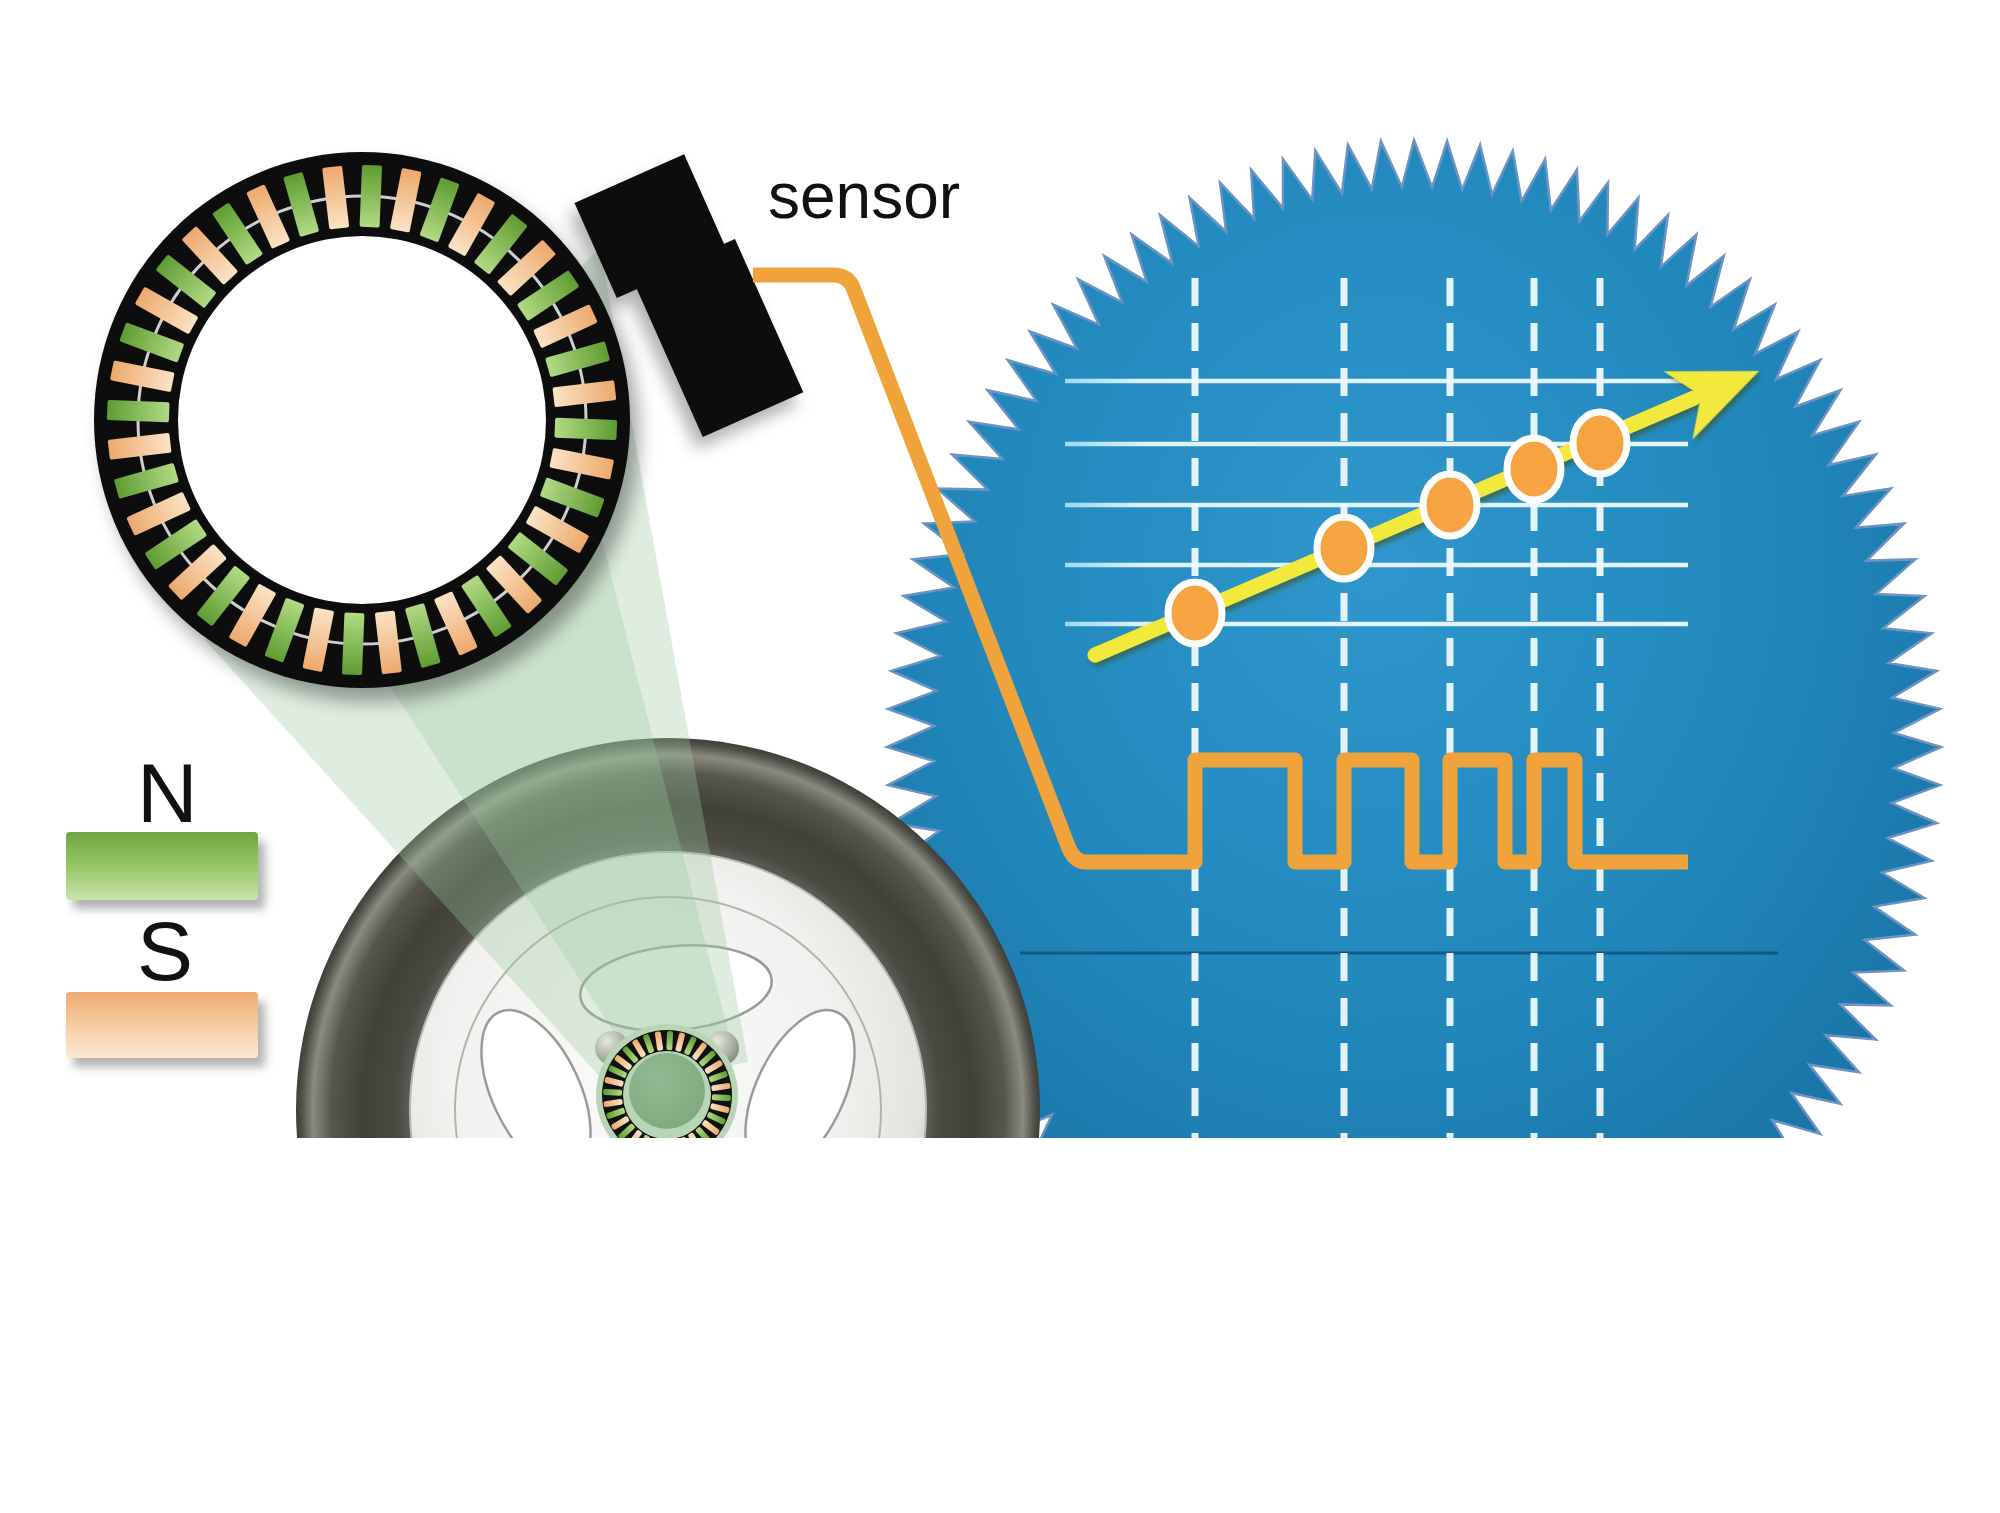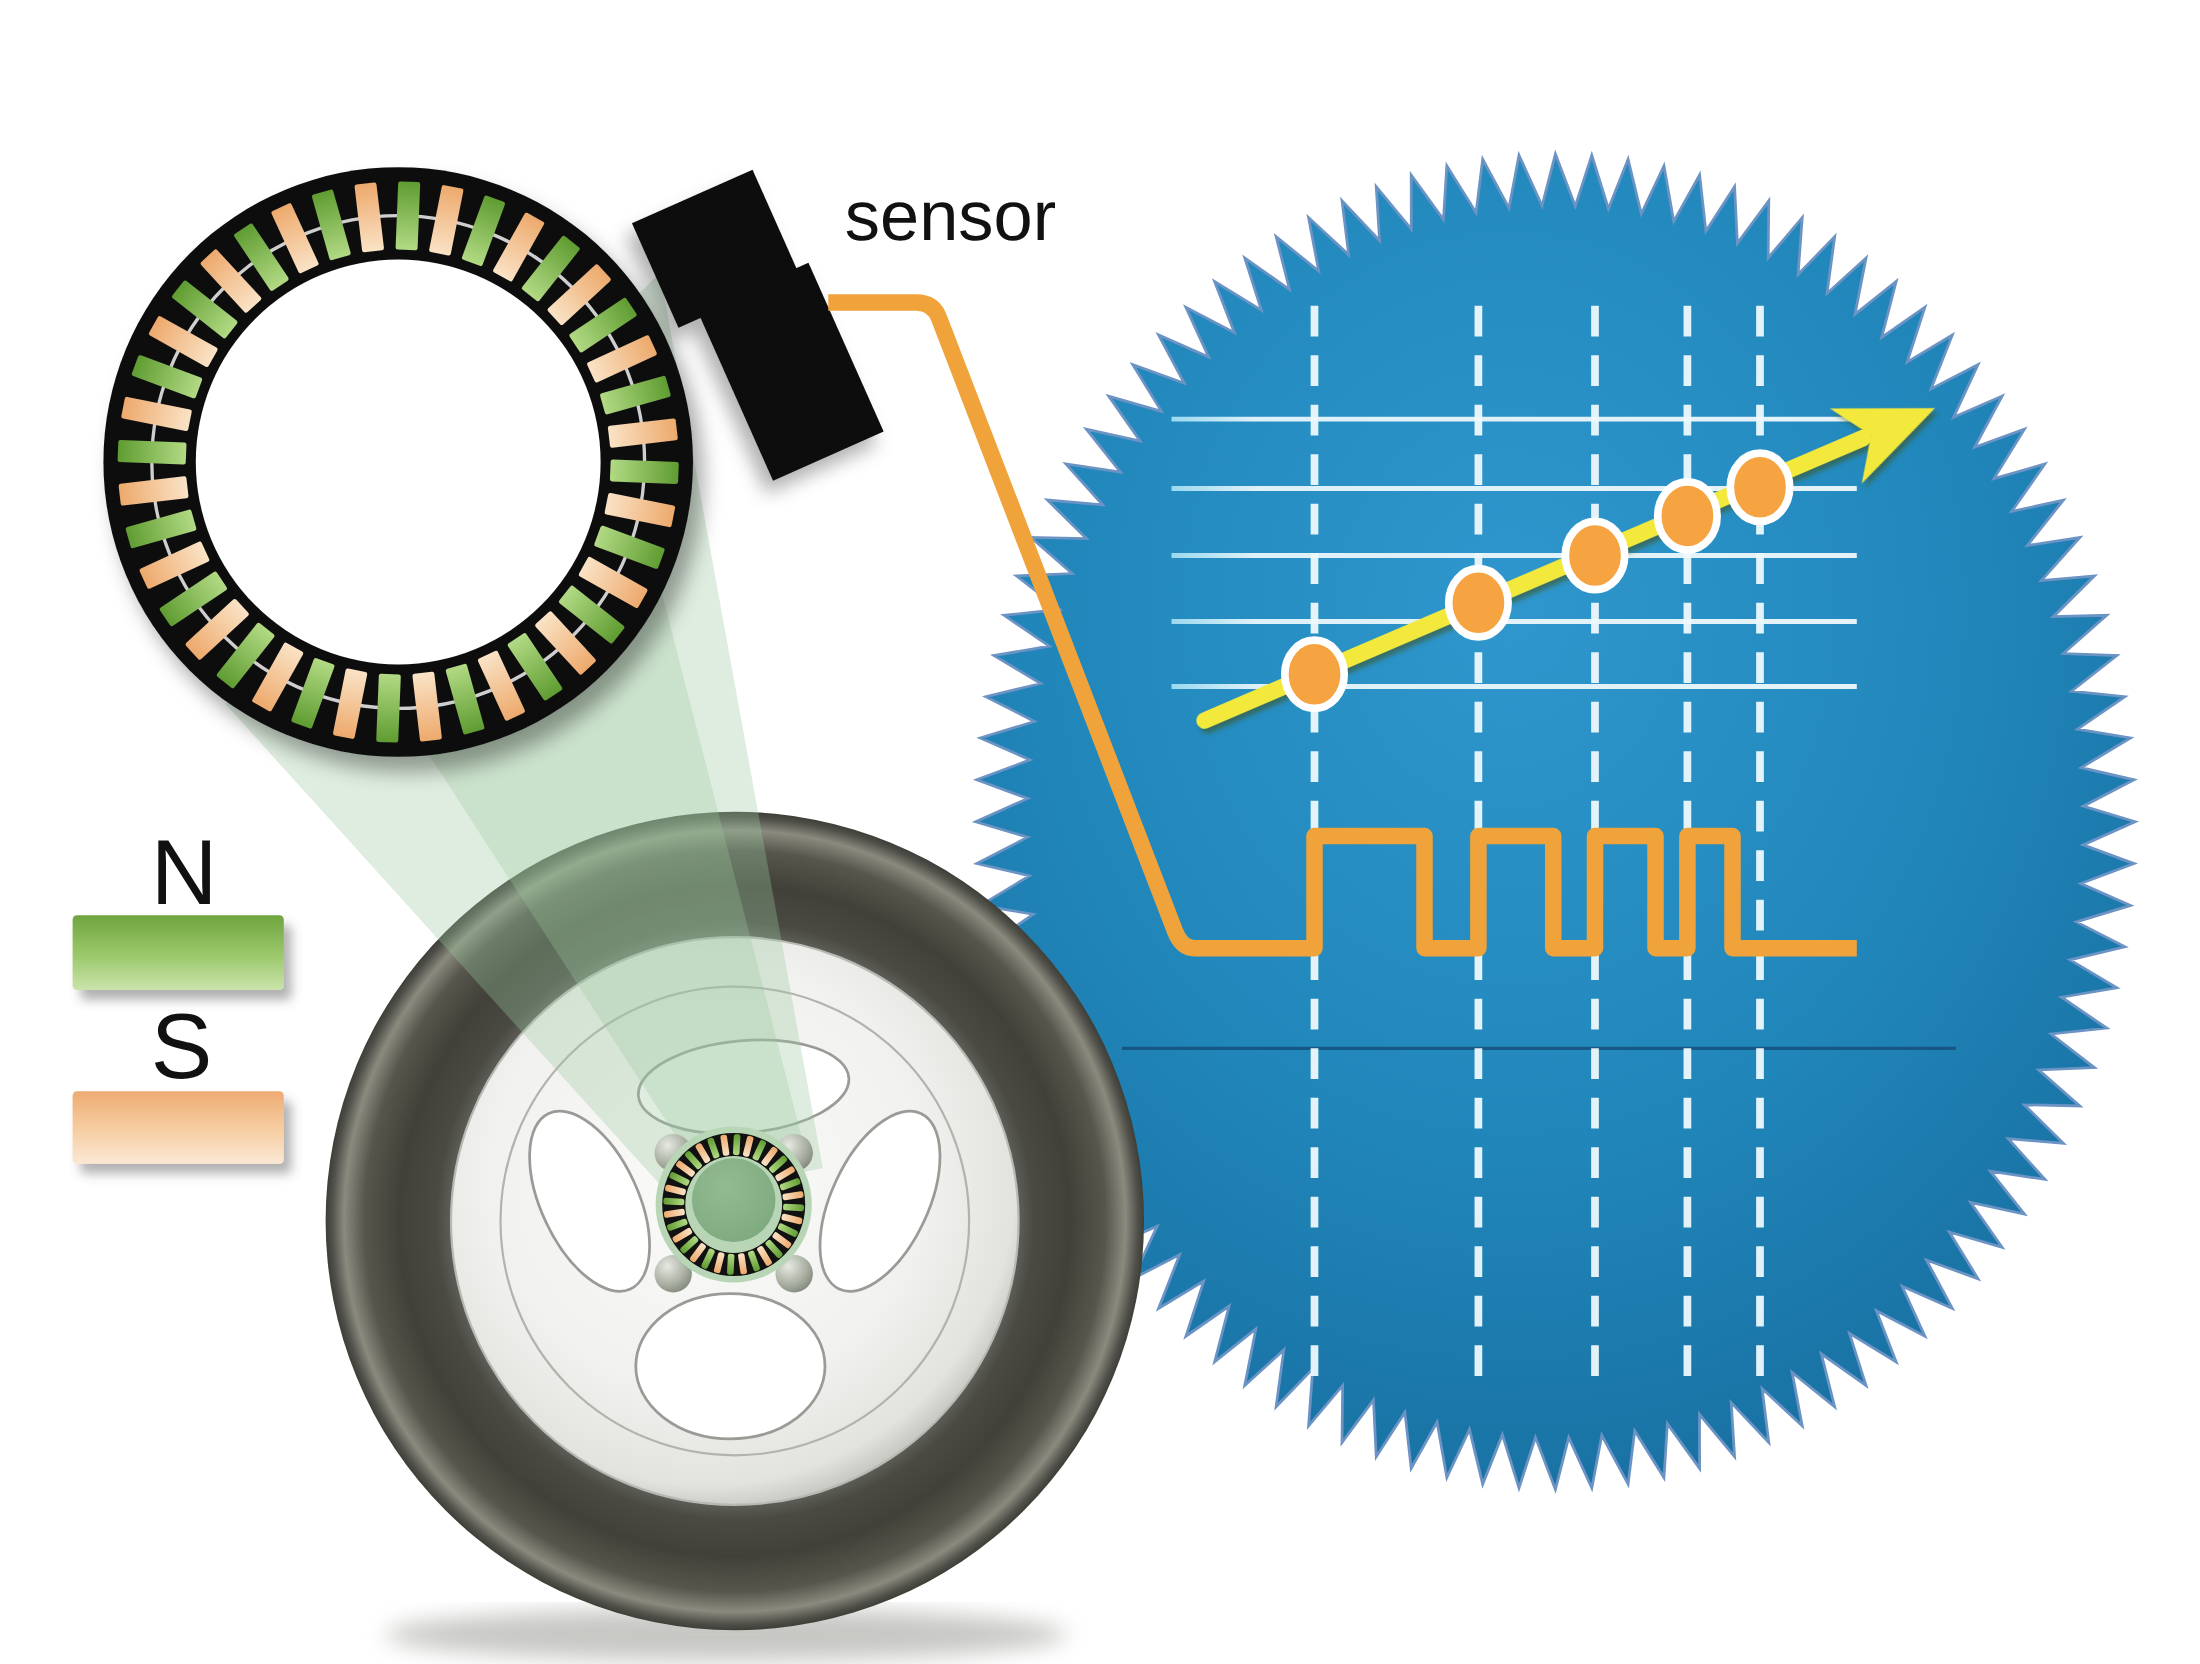--- a/index.html
+++ b/index.html
@@ -1,16 +1,16 @@
 <!DOCTYPE html>
 <html><head>
 <meta charset="utf-8">
 <style>
   html,body{margin:0;padding:0;background:#ffffff;}
-  .stage{width:2000px;height:1513px;position:relative;background:#fff;overflow:hidden;
+  .stage{width:2000px;height:1138px;position:relative;background:#fff;overflow:hidden;
          font-family:"Liberation Sans", sans-serif;}
   svg{display:block}
   text{font-family:"Liberation Sans", sans-serif;}
 </style>
 </head>
 <body>
 
 <div class="stage">
 <svg id="scene" viewBox="0 0 2000 1513" width="2000" height="1513">
   <defs>

